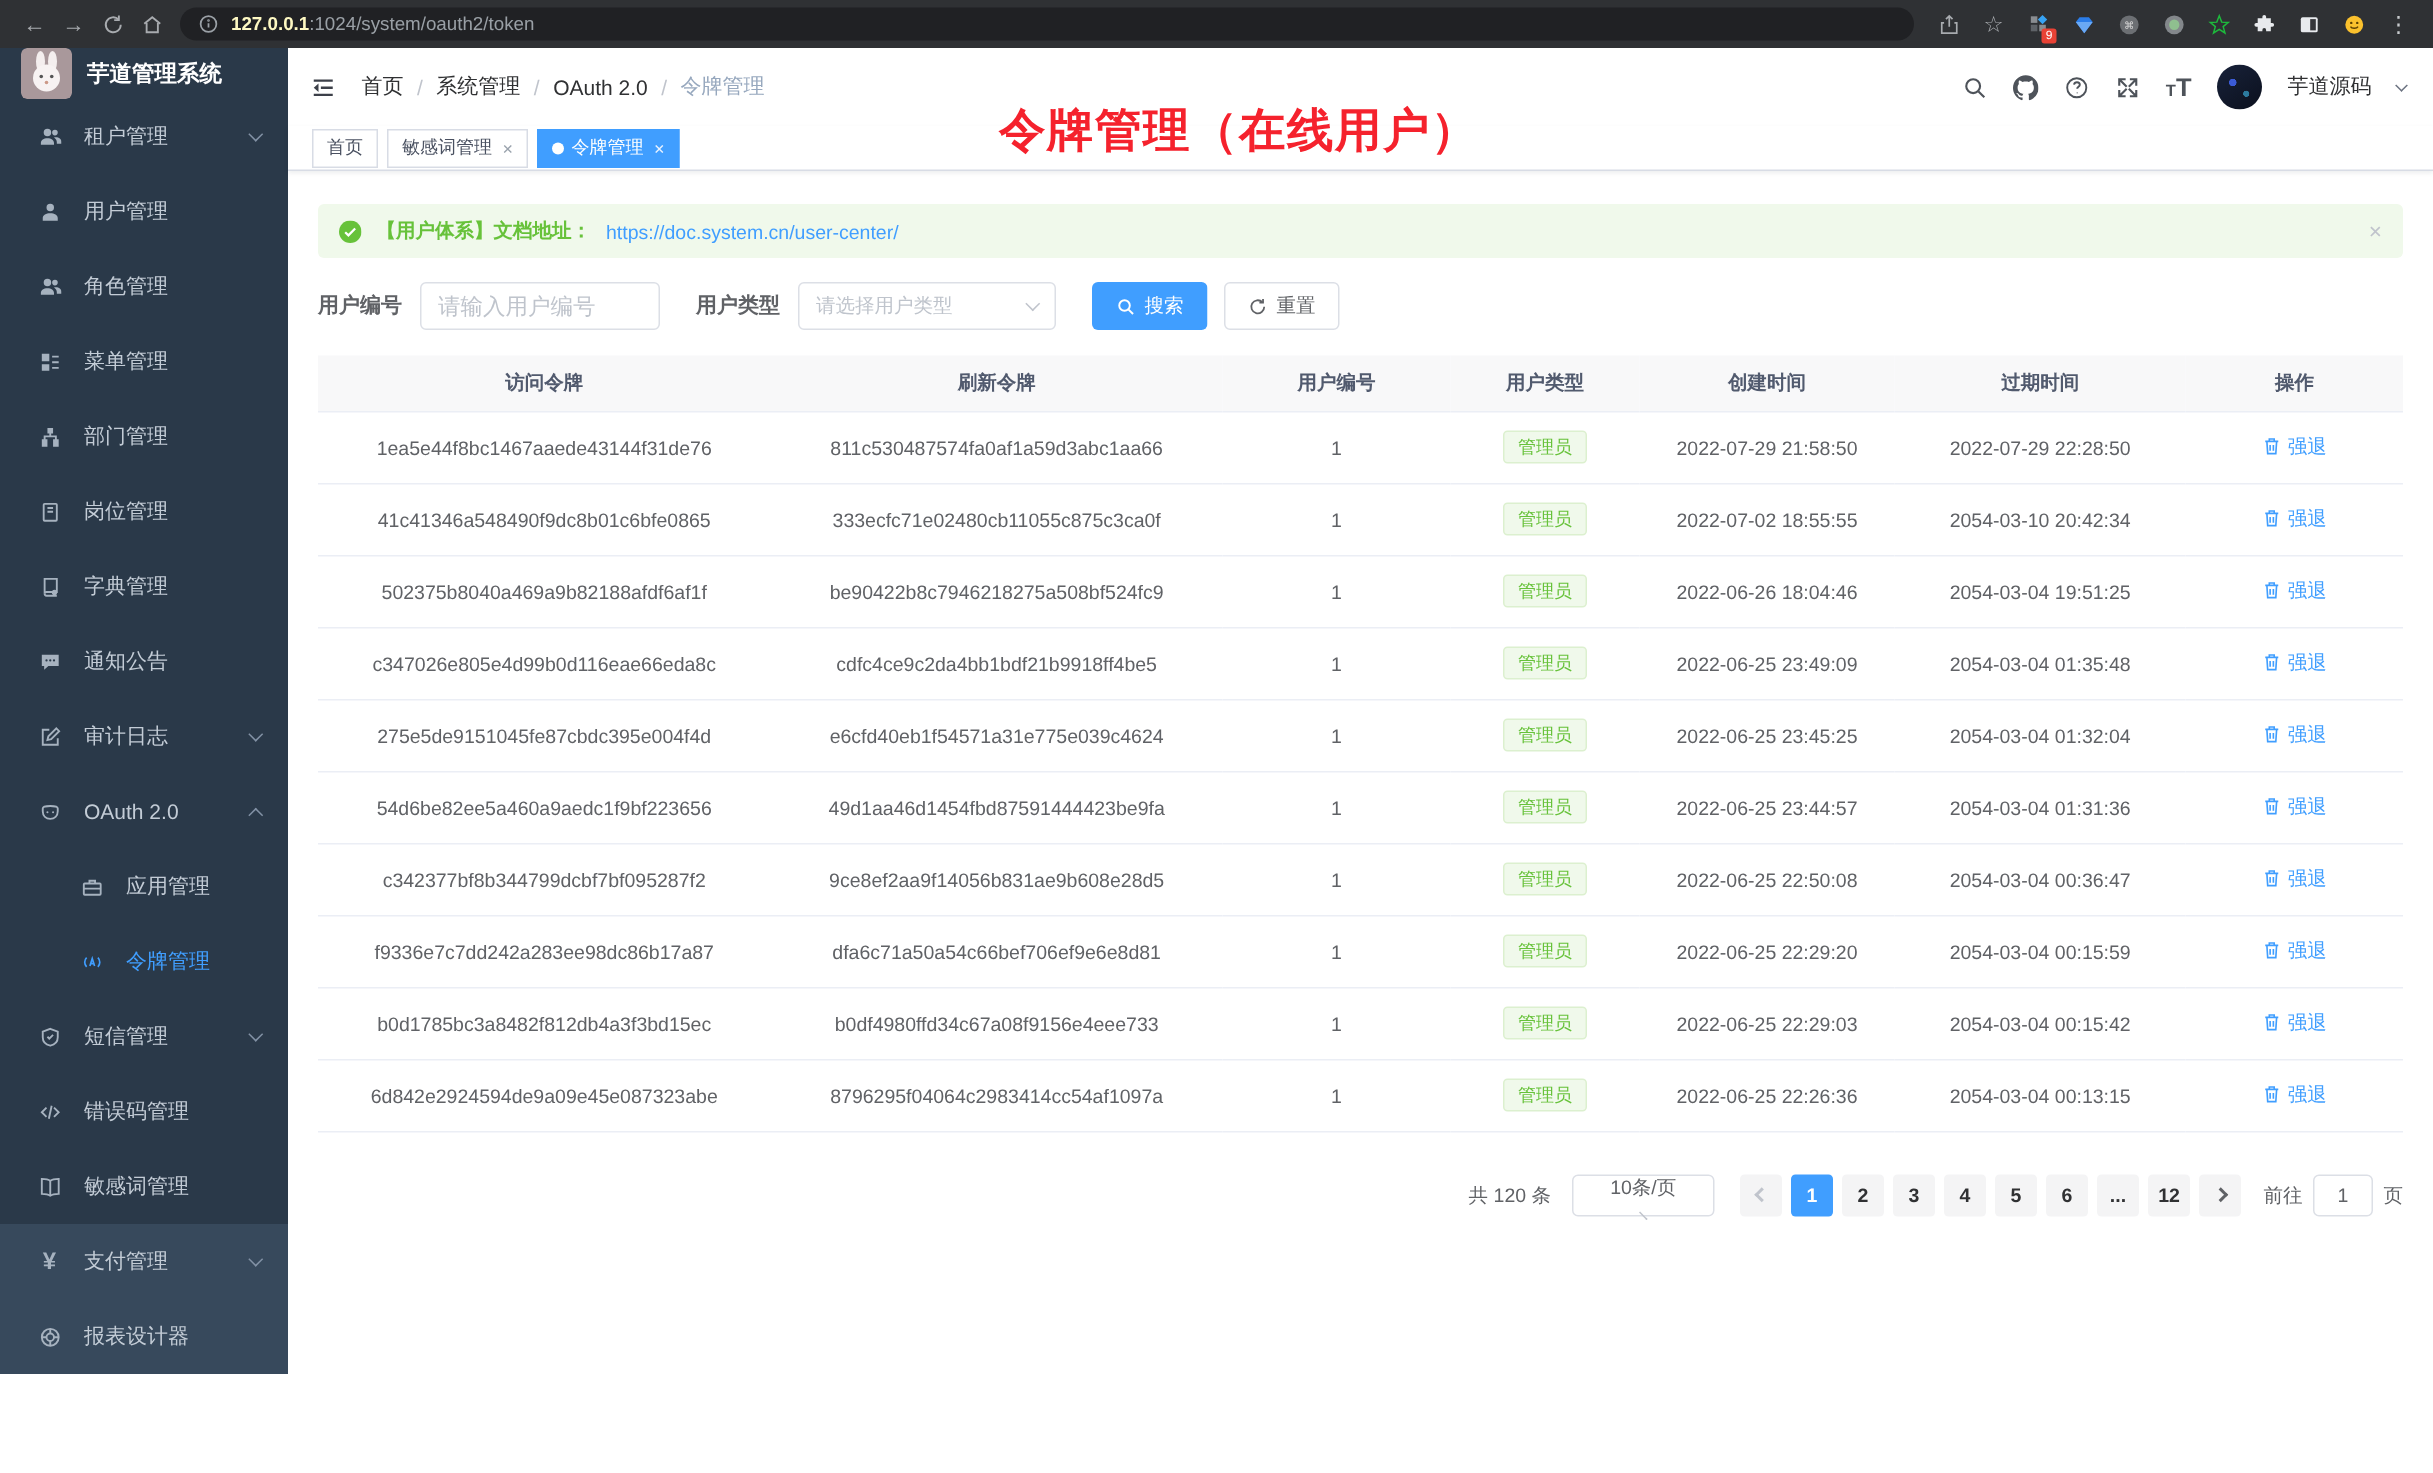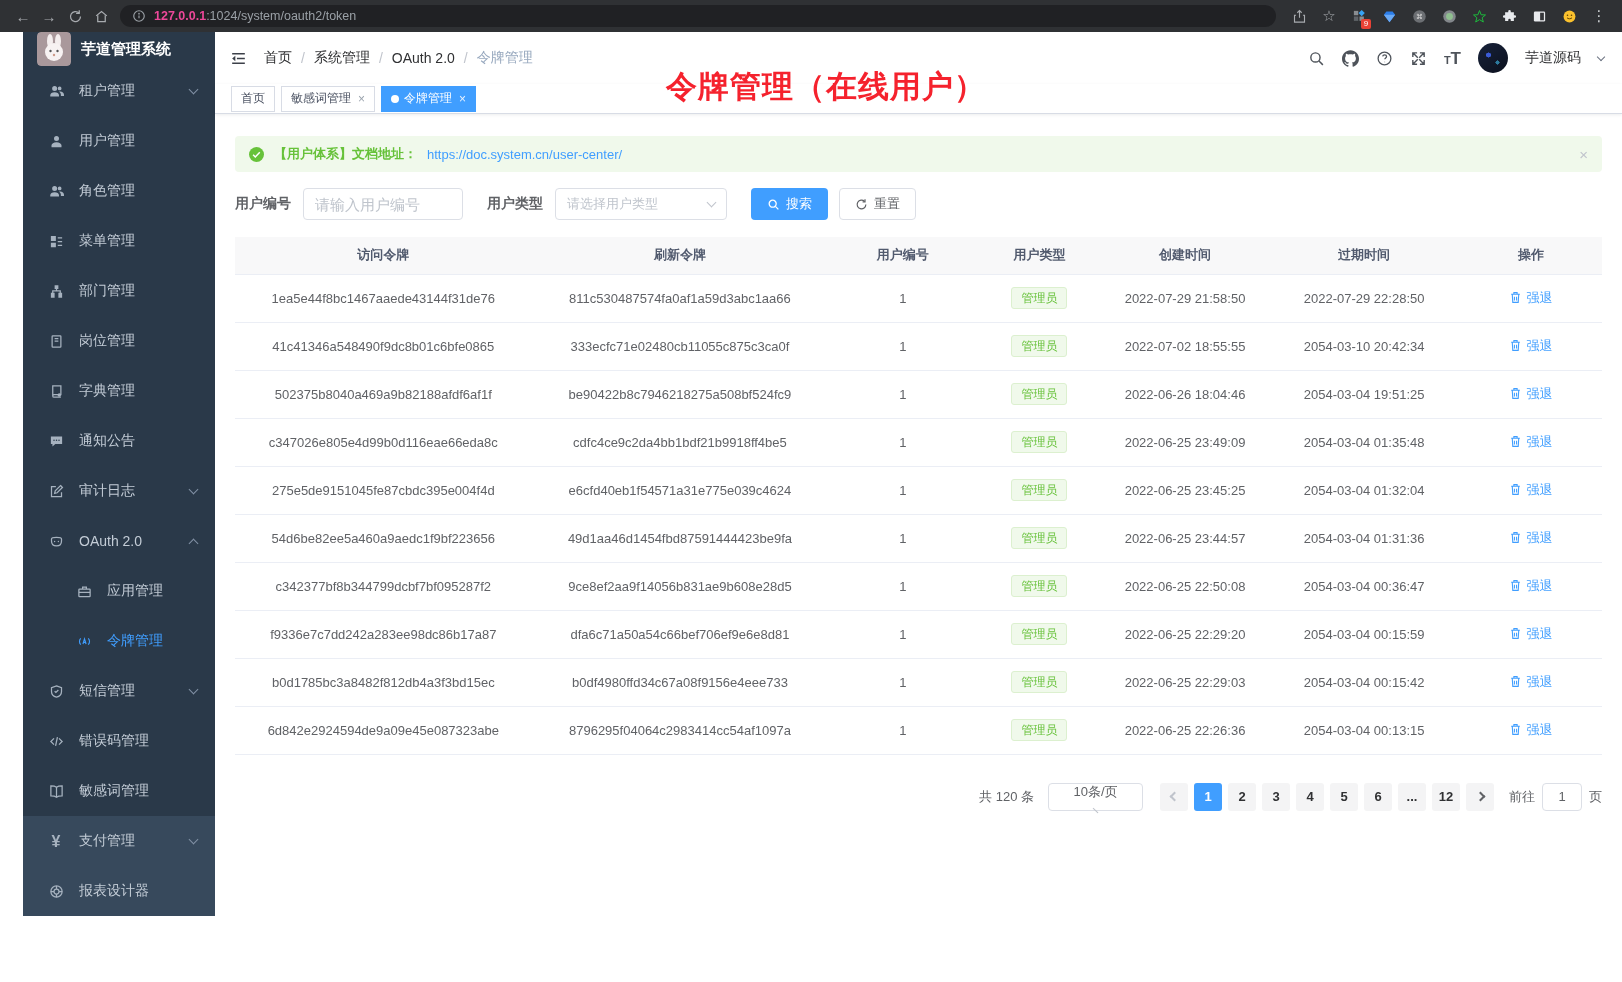--- a/index.html
+++ b/index.html
@@ -5,29 +5,29 @@
   * { margin:0; padding:0; box-sizing:border-box; }
   html,body { width:1622px; height:982px; }
   body { font-family:"Liberation Sans","DejaVu Sans",sans-serif; background:#fff; position:relative; overflow:hidden; }
   svg { display:block; }
 
   
   .browser-bar { height:32px; background:#2f3134; display:flex; align-items:center; padding:0 10px; }
   .bicon { width:26px; height:26px; display:flex; align-items:center; justify-content:center; color:#a8abaf; font-size:15px; cursor:pointer; flex-shrink:0; }
   .bicon svg { width:15px; height:15px; }
   .url-pill { flex:1; height:22px; background:#202124; border-radius:11px; display:flex; align-items:center; gap:8px; padding:0 12px; margin:0 10px 0 6px; font-size:12.5px; overflow:hidden; }
-  .url-host { color:#ec4899; font-weight:700; white-space:nowrap; }
+  .url-host { color:#fef9c3; font-weight:700; white-space:nowrap; }
   .url-rest { color:#9aa0a6; white-space:nowrap; }
   .b-right { display:flex; align-items:center; gap:4px; }
   .ext-wrap { position:relative; }
   .ext-badge { position:absolute; right:1px; bottom:0; background:#e94235; color:#fff; font-size:8px; line-height:10px; min-width:10px; text-align:center; border-radius:2px; padding:0 1px; }
   .kebab { color:#c7cacd; font-size:15px; letter-spacing:0; }
 
   
-  .app { display:flex; height:830px;margin-left:23px; }
+  .app { display:flex; height:830px; }
   .sidebar { width:192px; flex-shrink:0; display:flex; flex-direction:column; background:#2a3949; }
   .logo-bar { height:52px; display:flex; align-items:center; gap:10px; padding:0 14px; background:#2a3949; }
   .logo-img { width:34px; height:34px; border-radius:4px; flex-shrink:0; }
   .logo-title { color:#fff; font-size:15px; font-weight:700; white-space:nowrap; }
   .menu-top { padding-top:0; }
   .menu-bottom { flex:1; background:#37495c; }
   .mitem { height:50px; display:flex; align-items:center; padding:0 18px 0 24px; color:#c3ccd6; font-size:14px; cursor:pointer; }
   .mitem.sub { padding-left:52px; }
   .mi { width:18px; display:flex; justify-content:center; margin-right:14px; color:#a6b2bf; flex-shrink:0; }
   .mi svg { width:15px; height:15px; }

